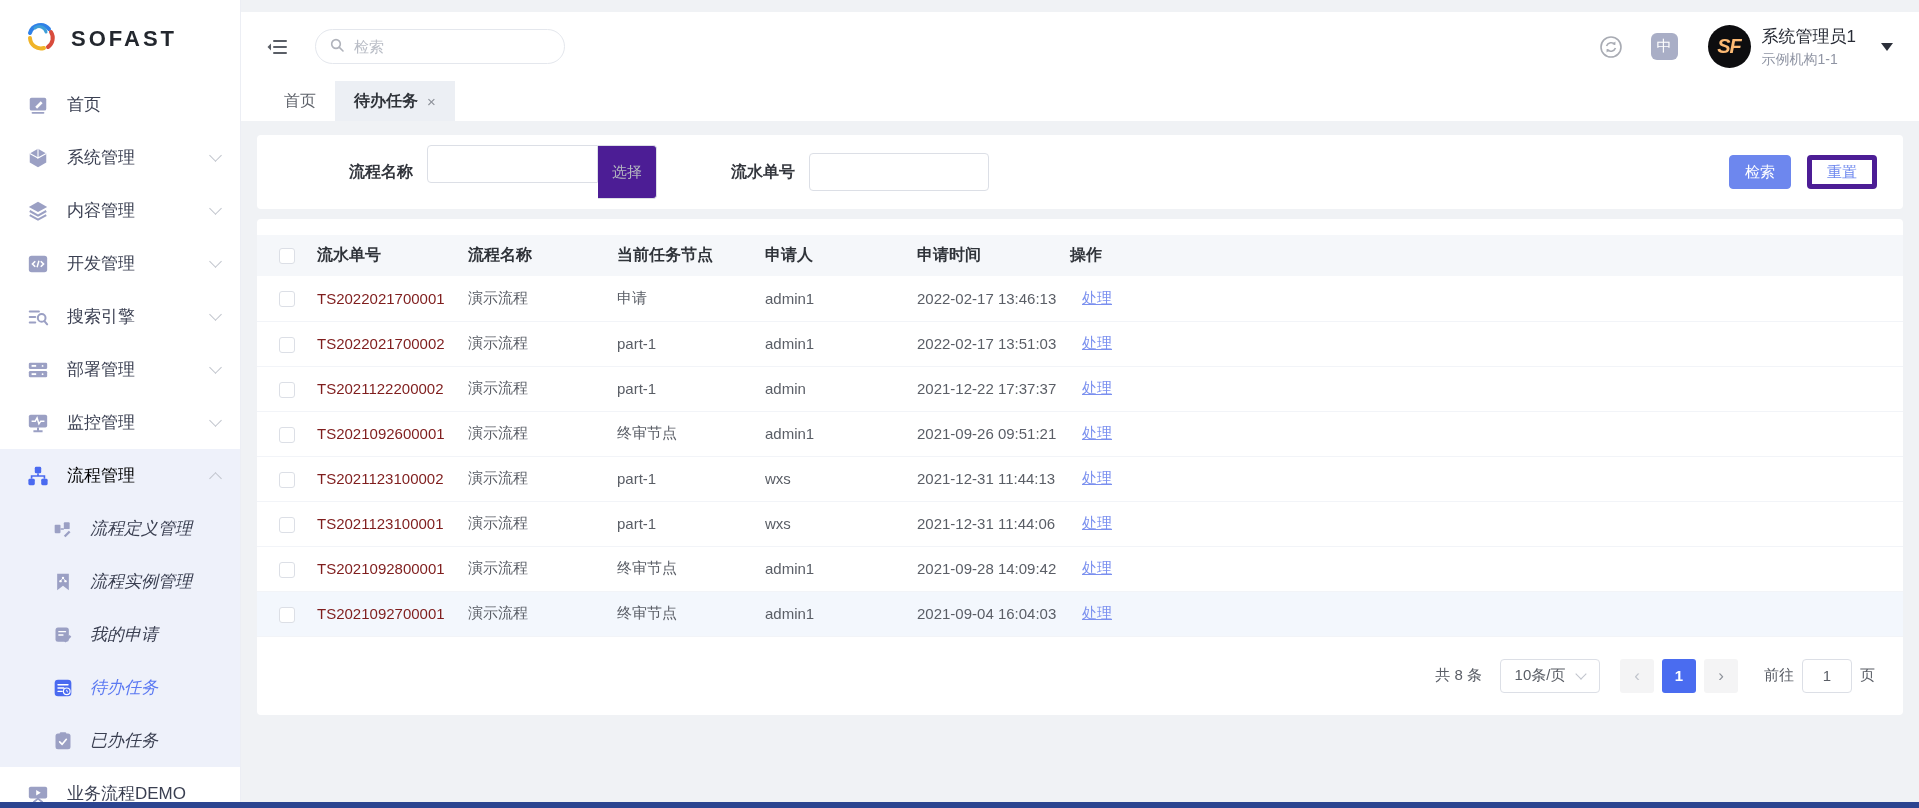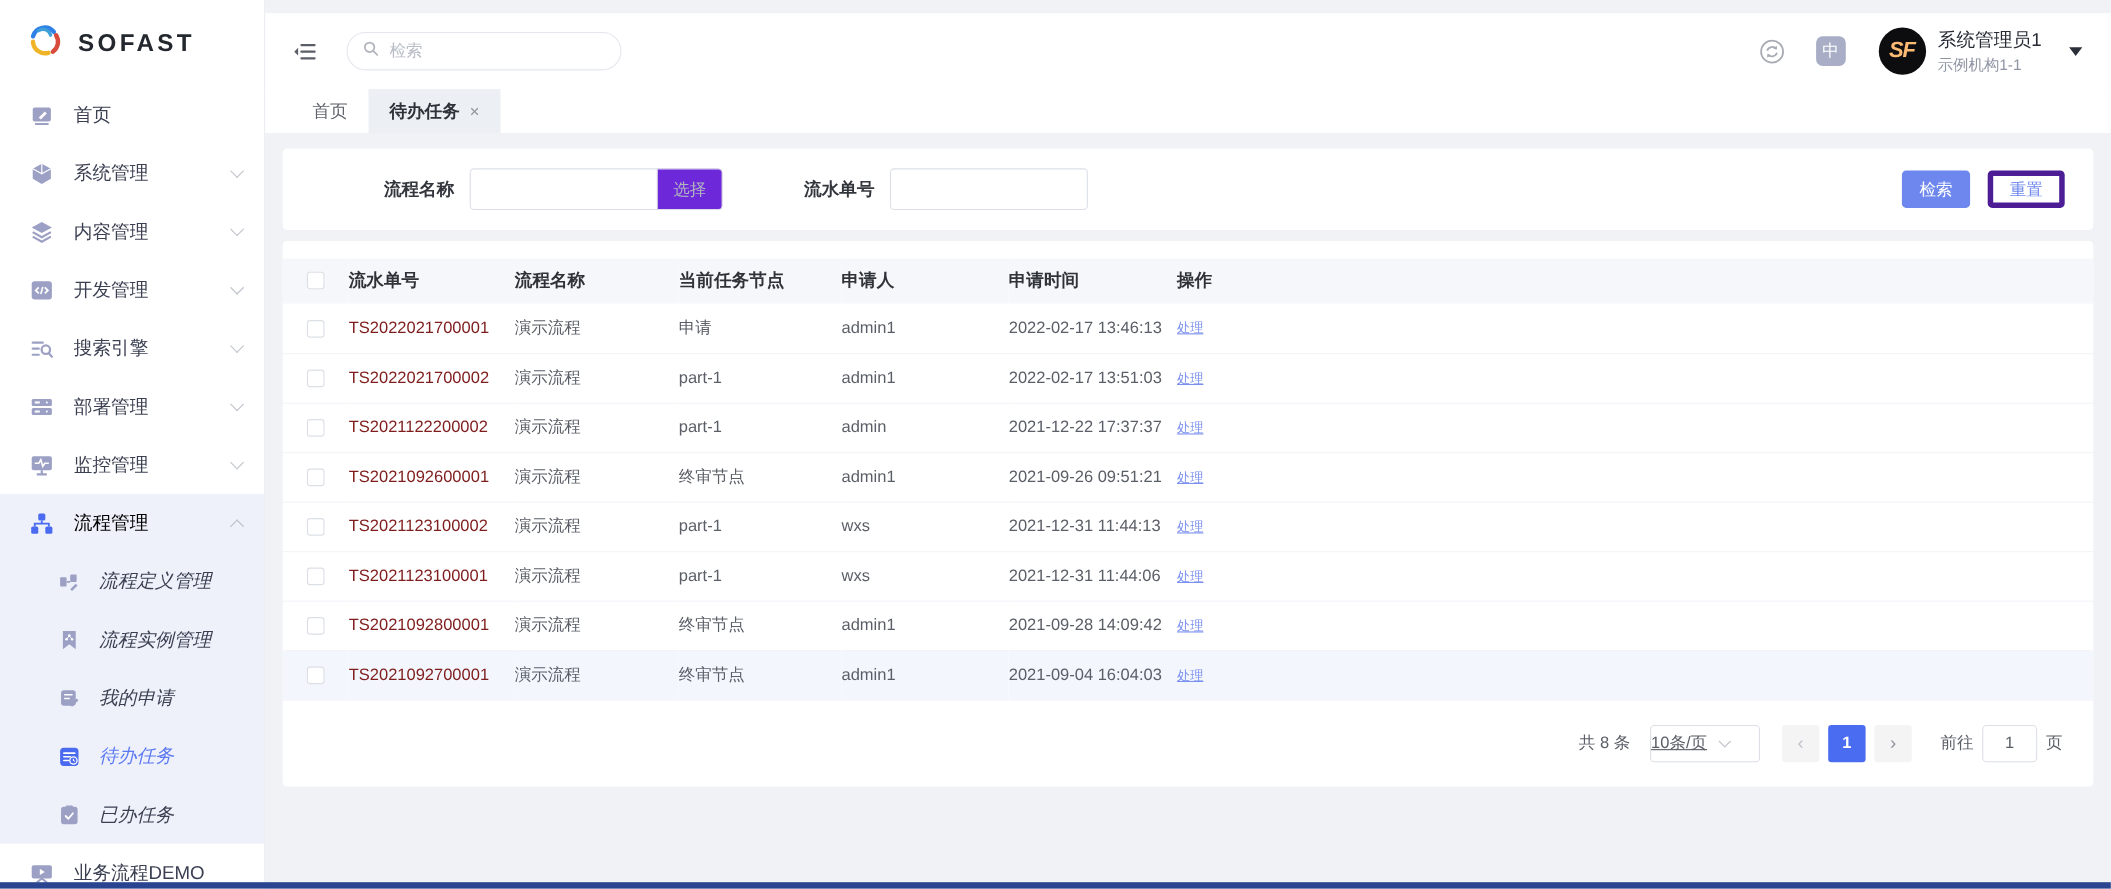--- a/index.html
+++ b/index.html
@@ -44,39 +44,39 @@
   .tab.active { background:#eceff4; color:#2f3339; font-weight:bold; }
   .tab .close-x { margin-left:9px; color:#8d9199; font-weight:normal; font-size:15px; }
 
   
   .content { position:absolute; top:109px; left:0; width:1678px; height:699px; background:#f0f2f5; }
   .filter-card { margin:14px 16px 0; height:74px; background:#fff; border-radius:4px; display:flex; align-items:center; padding-left:92px; padding-right:26px; }
   .f-label { font-size:16px; font-weight:bold; color:#33363d; margin-right:14px; }
   .input-group { display:flex; }
   .text-input { width:171px; height:38px; border:1px solid #dcdfe6; border-radius:4px; outline:none; padding:0 10px; font-size:15px; font-family:inherit; color:#5a5e66; }
   .input-group .text-input { border-radius:4px 0 0 4px; }
-  .append-btn { width:59px; height:38px; background:#6d28d9; border:1px solid #dcdfe6; border-left:none; border-radius:0 4px 4px 0; color:#b3b7bf; font-size:15px; display:flex; align-items:center; justify-content:center; cursor:pointer; }
+  .append-btn { width:59px; height:54px; background:#4c1d95; border:1px solid #dcdfe6; border-left:none; border-radius:0 4px 4px 0; color:#b3b7bf; font-size:15px; display:flex; align-items:center; justify-content:center; cursor:pointer; }
   .f-label.second { margin-left:74px; }
   .filter-actions { margin-left:auto; display:flex; gap:16px; }
   .btn { height:34px; padding:0 15px; border-radius:4px; font-size:15px; font-family:inherit; cursor:pointer; }
   .btn-primary { background:#6d87ee; border:1px solid #6d87ee; color:#fff; }
   .btn-outline { background:#fff; border:5px solid #4c1d95; color:#6d87ee; }
 
   .table-card { margin:10px 16px 0; background:#fff; border-radius:4px; padding-top:16px; padding-bottom:20px; }
   table { width:100%; border-collapse:collapse; table-layout:fixed; }
   th { background:#f5f7fa; height:41px; text-align:left; font-size:16px; color:#2f3339; font-weight:bold; padding:0; }
   td { height:45px; font-size:15px; color:#5a5e66; border-bottom:1px solid #f2f4f8; padding:0; }
   tr.hl td { background:#f3f7fd; }
   .col-check { width:60px; text-align:center; }
   .checkbox { display:inline-block; width:16px; height:16px; border:1px solid #dcdfe6; border-radius:3px; background:#fff; vertical-align:middle; cursor:pointer; }
   a.tlink { color:#7f1d1d; text-decoration:none; cursor:pointer; }
-  a.action { color:#7b90ef; text-decoration:underline; cursor:pointer; font-size:12px; }
+  a.action { color:#7b90ef; text-decoration:underline; cursor:pointer; font-size:15px;margin-left:12px; }
 
   .pager-row { display:flex; align-items:center; justify-content:flex-end; padding:22px 28px 2px 0; font-size:15px; color:#5a5e66; }
-  .page-size-select { width:100px; height:34px; border:1px solid #dcdfe6; border-radius:4px; margin-left:18px; display:flex; align-items:center; gap:12px; color:#5a5e66; cursor:pointer;text-decoration:underline; }
+  .page-size-select { width:100px; height:34px; border:1px solid #dcdfe6; border-radius:4px; margin-left:18px; display:flex; align-items:center; justify-content:center; gap:12px; color:#5a5e66; cursor:pointer; }
   .ps-chev { width:8px; height:8px; border-right:1.4px solid #c0c4cc; border-bottom:1.4px solid #c0c4cc; transform:rotate(45deg); margin-top:-4px; }
   .pg-btn { width:34px; height:34px; border-radius:3px; background:#f4f4f5; display:flex; align-items:center; justify-content:center; cursor:pointer; font-size:17px; }
   .pg-prev { margin-left:20px; color:#c0c4cc; }
   .pg-next { color:#8f939b; }
   .pg-num { margin:0 8px; background:#4a6cf0; color:#fff; font-weight:bold; font-size:15px; }
   .goto-wrap { display:flex; align-items:center; margin-left:26px; gap:8px; }
   .goto-input { width:50px; height:34px; border:1px solid #dcdfe6; border-radius:4px; text-align:center; font-size:15px; color:#5a5e66; outline:none; font-family:inherit; }
 
   .bottom-strip { position:absolute; left:0; bottom:0; width:1919px; height:6px; background:#2b4490; z-index:9; }
 </style>

